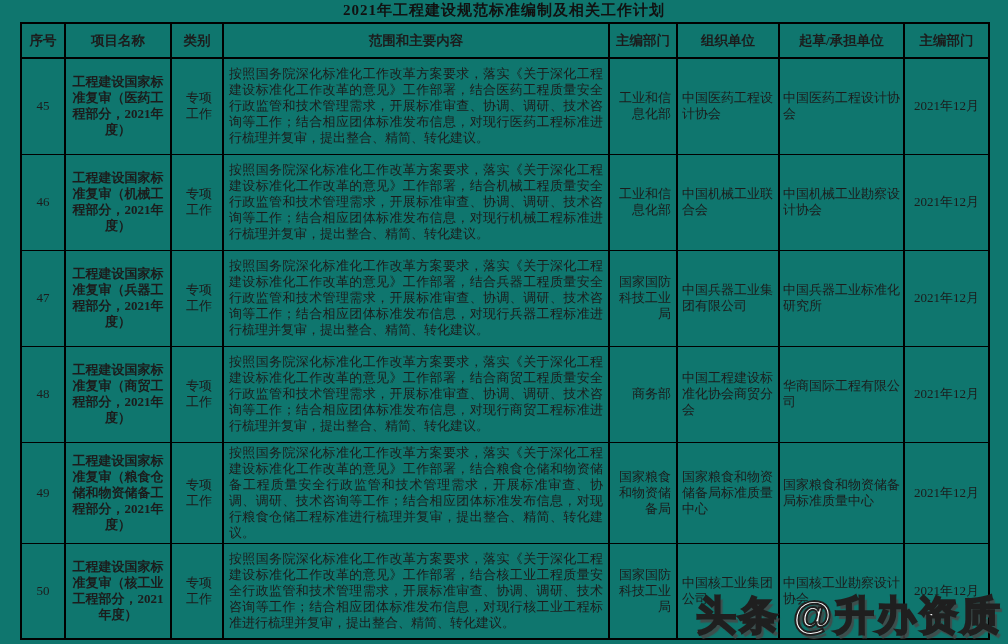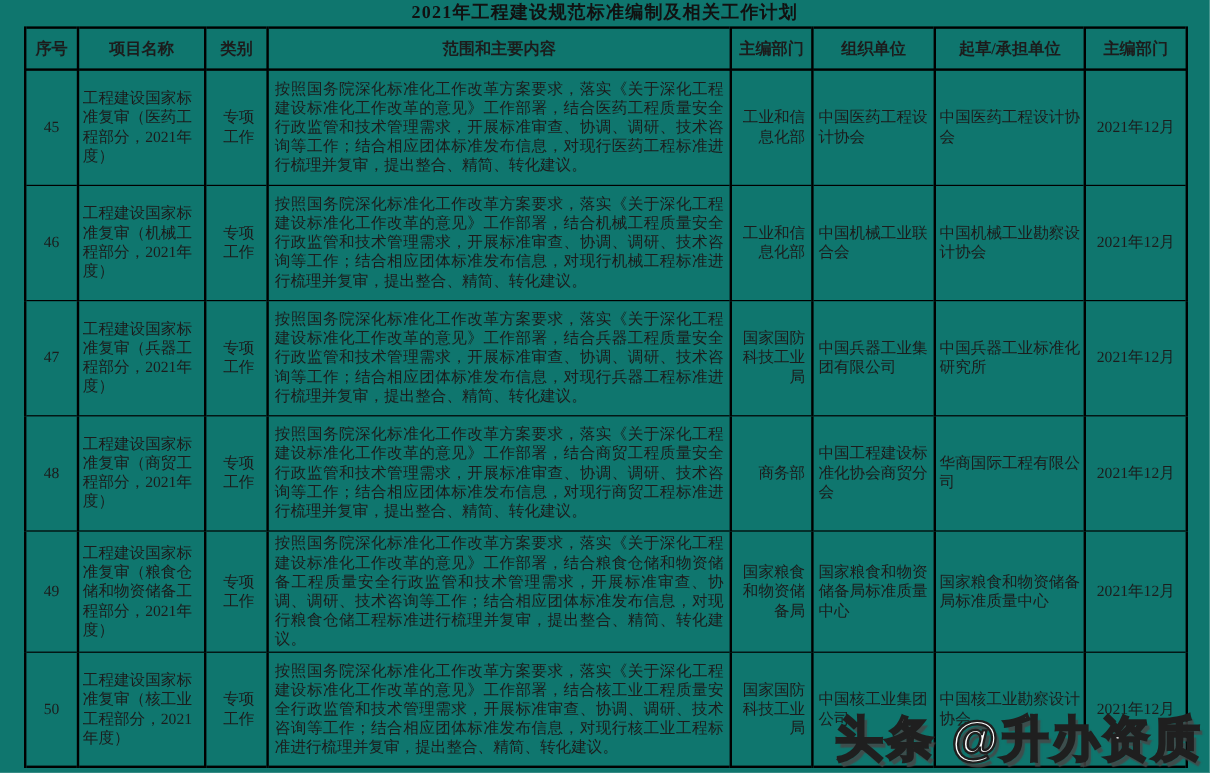--- a/index.html
+++ b/index.html
@@ -48,21 +48,21 @@
   }
   thead th {
     font-weight: bold;
     text-align: center;
     height: 29px;
     border-bottom-width: 2px;
     font-size: 13.5px;
   }
   tbody tr { height: 96px; }
   td.c-num  { text-align: center; margin-top: 16px; }
-  td.c-name { text-align: left; padding: 2px 3px; }
+  td.c-name { text-align: center; padding: 2px 3px; font-weight: bold; }
   td.c-cat  { text-align: center; padding: 2px 14px; margin-top: 40px; }
   td.c-cat span { display: inline-block; width: 2em; text-align: center; }
   td.c-scope { text-align: justify; text-justify: inter-ideograph; padding: 2px 5px; }
   td.c-chief { text-align: right; padding: 2px 5px; }
   td.c-org   { text-align: left; padding: 2px 4px; }
   td.c-draft { text-align: left; padding: 2px 3px; }
   td.c-time  { text-align: center; margin-left: 32px; }
   .watermark {
     position: absolute;
     right: 6px;

